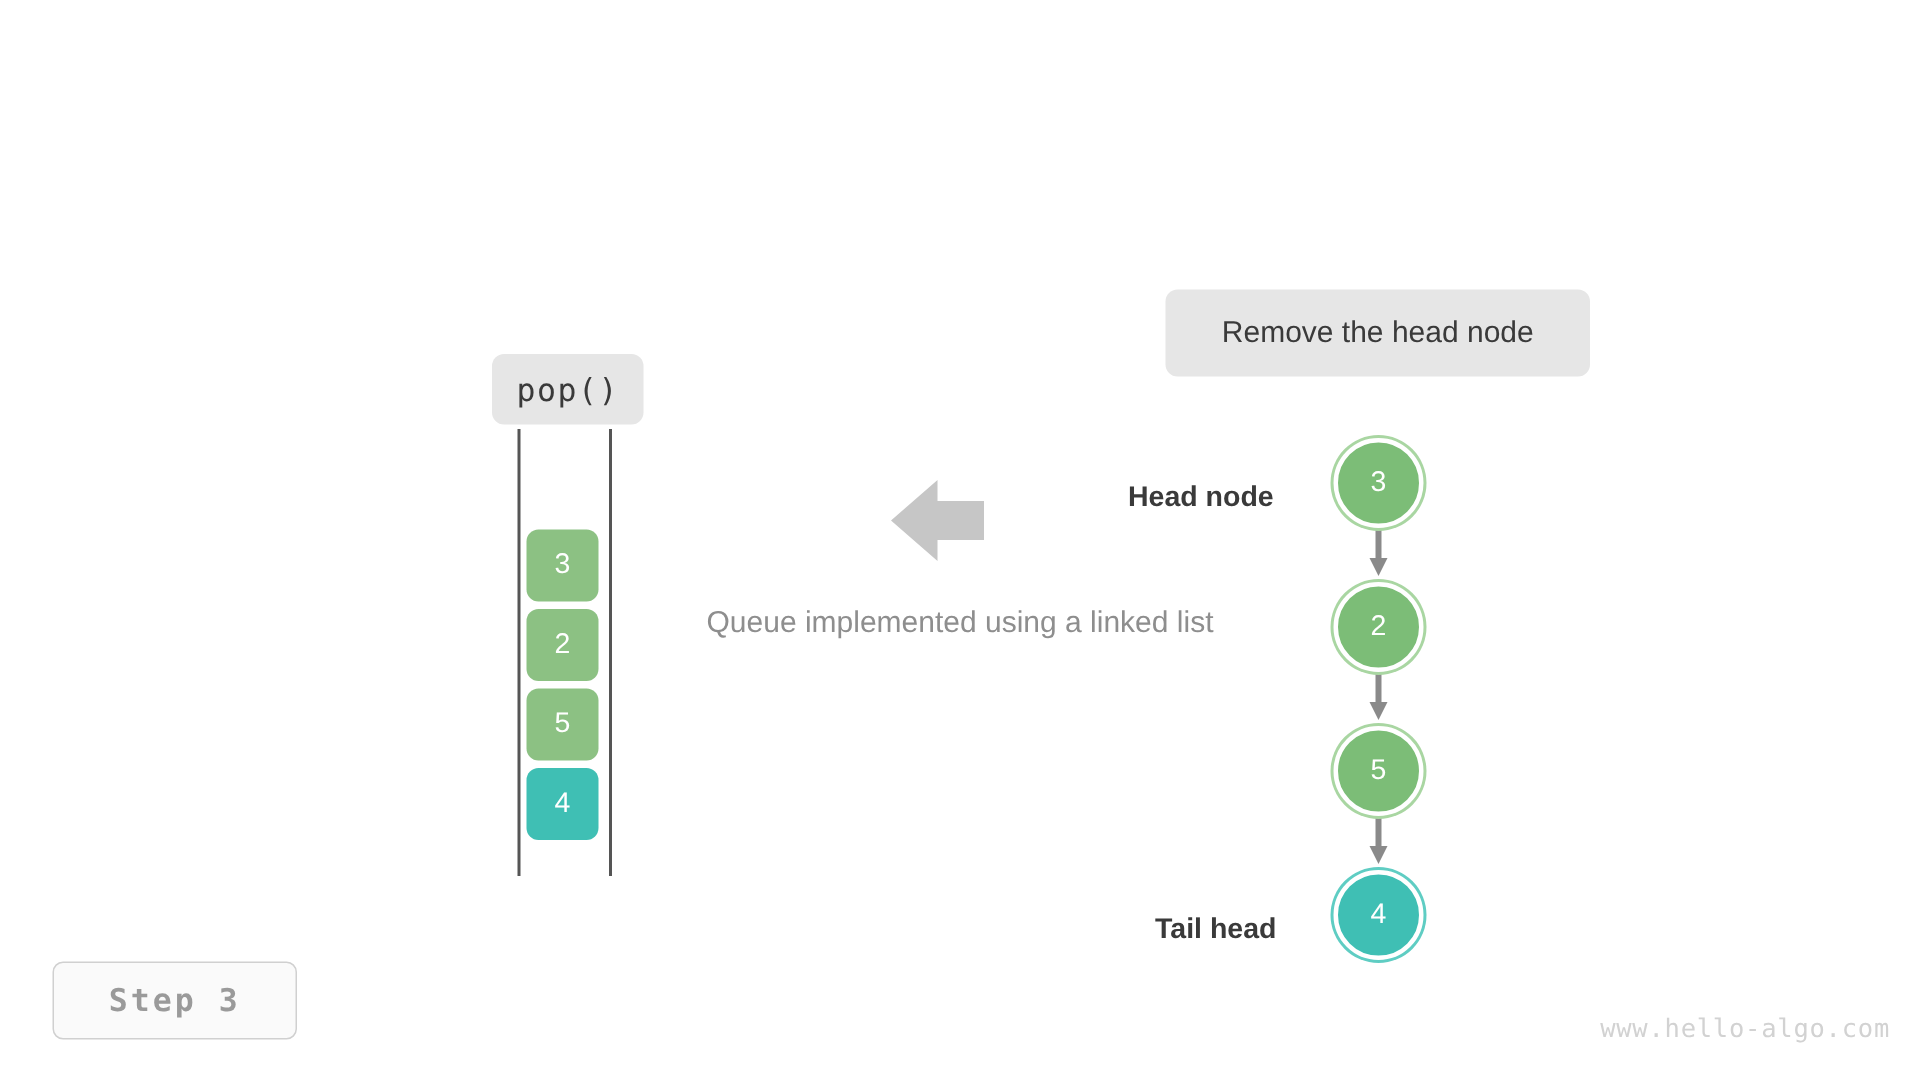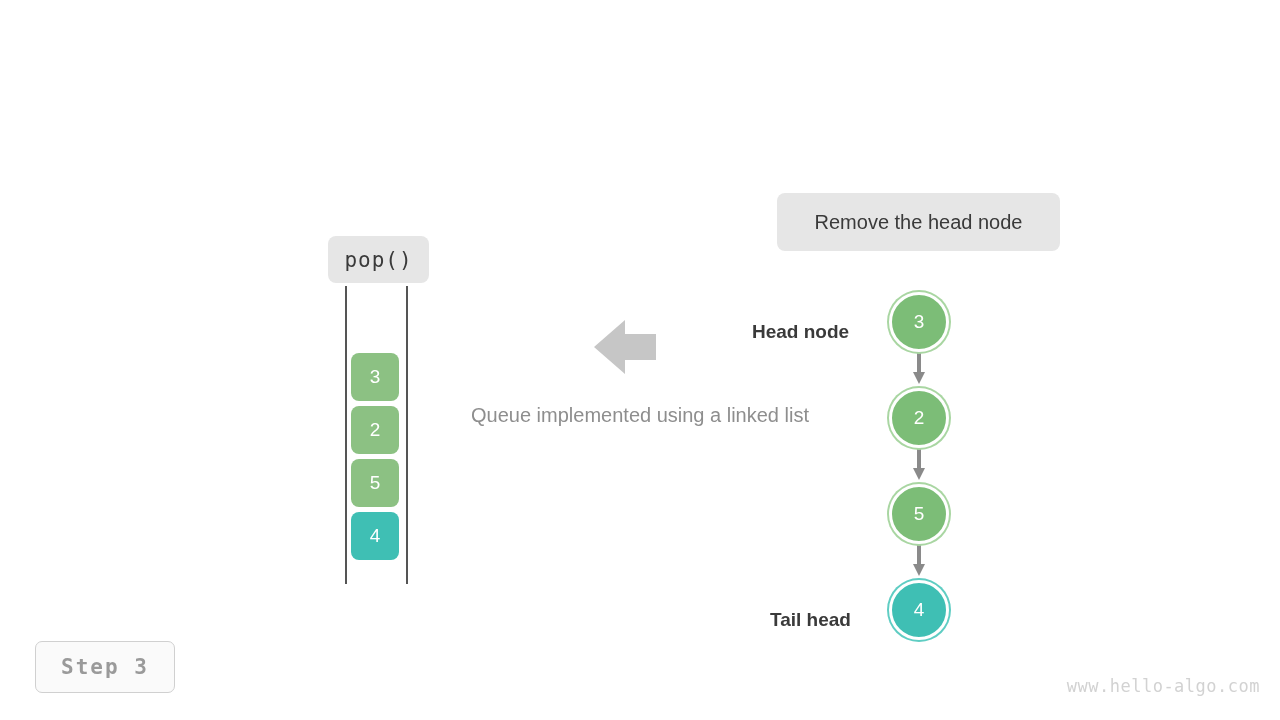--- a/index.html
+++ b/index.html
@@ -52,21 +52,21 @@
     top: 193px;
     width: 283px;
     height: 58px;
   }
 
   
   #step-badge {
     position: absolute;
     left: 35px;
     top: 641px;
-    width: 140px;
+    width: 163px;
     height: 52px;
     border: 1px solid #d0d0d0;
     border-radius: 7px;
     background: #fafafa;
     display: flex;
     align-items: center;
     justify-content: center;
     font-family: "DejaVu Sans Mono", "Liberation Mono", monospace;
     font-size: 21px;
     font-weight: bold;

